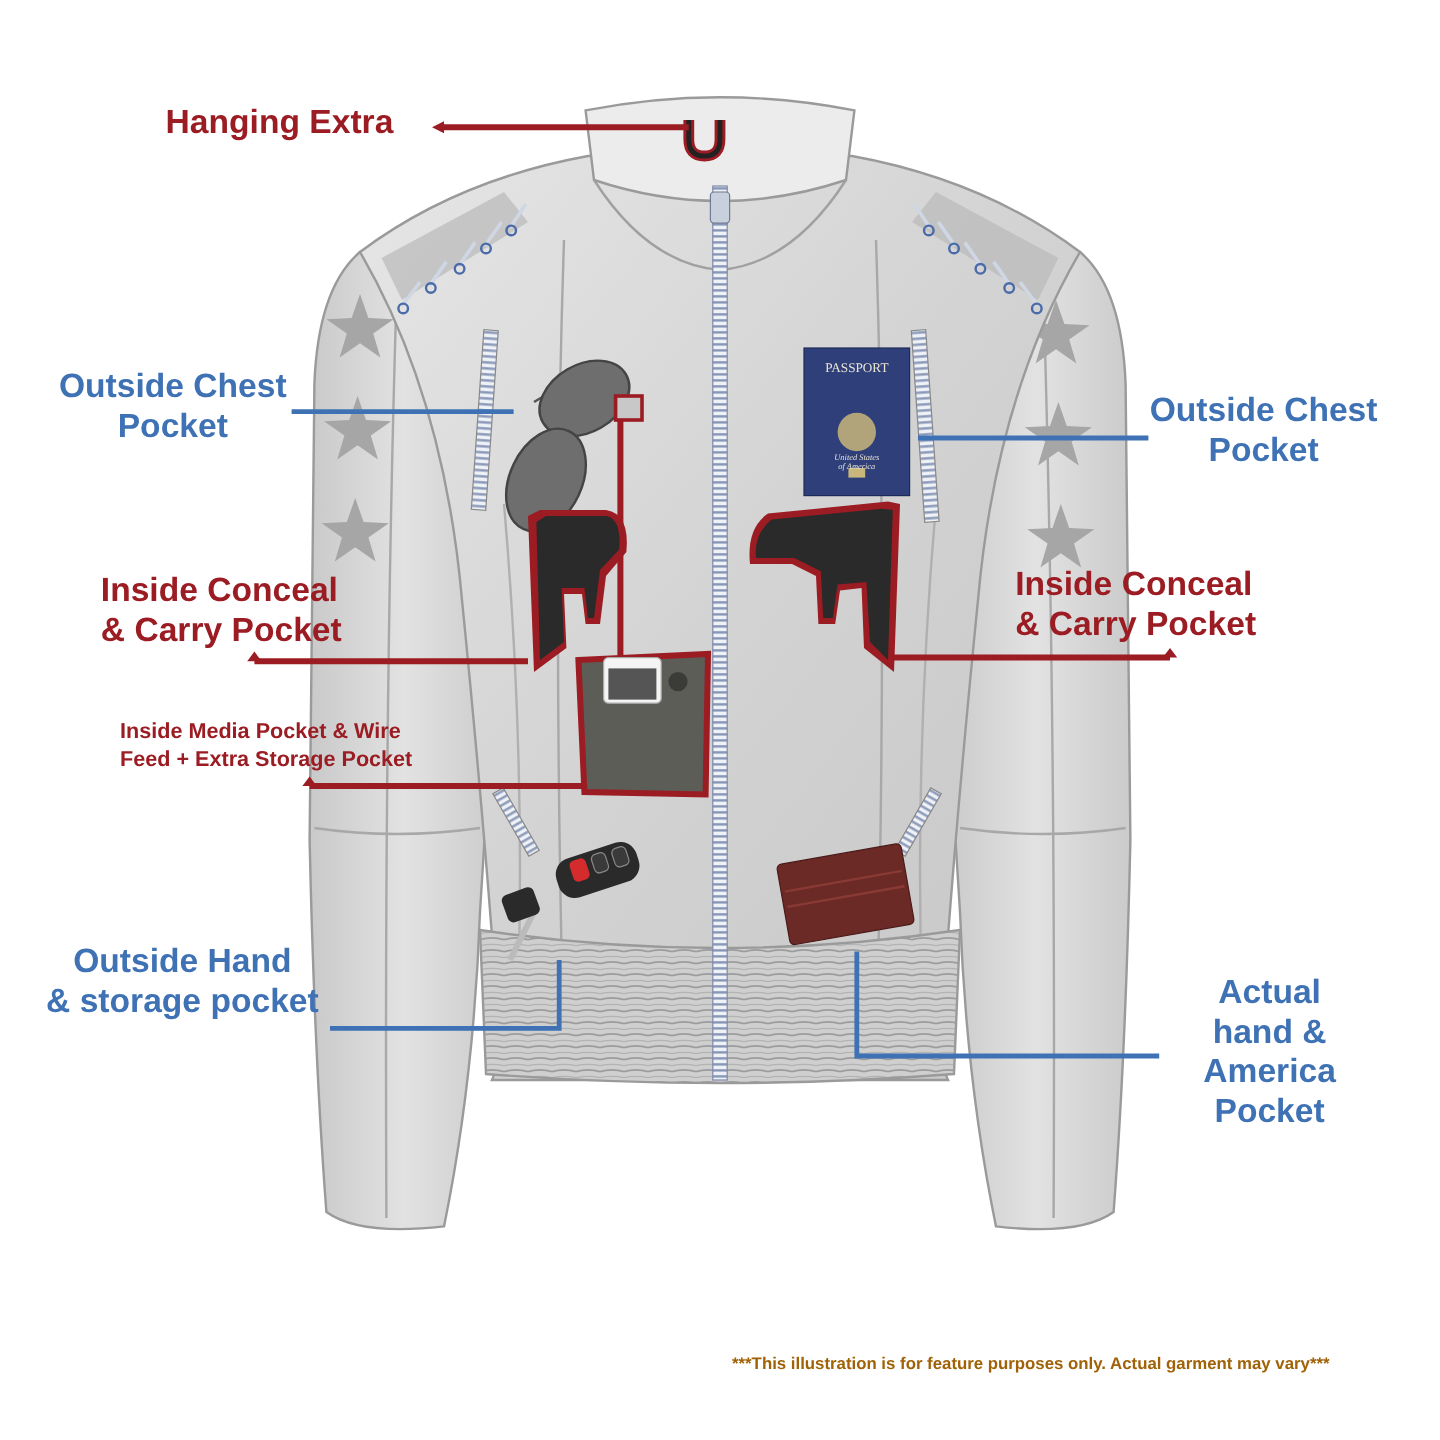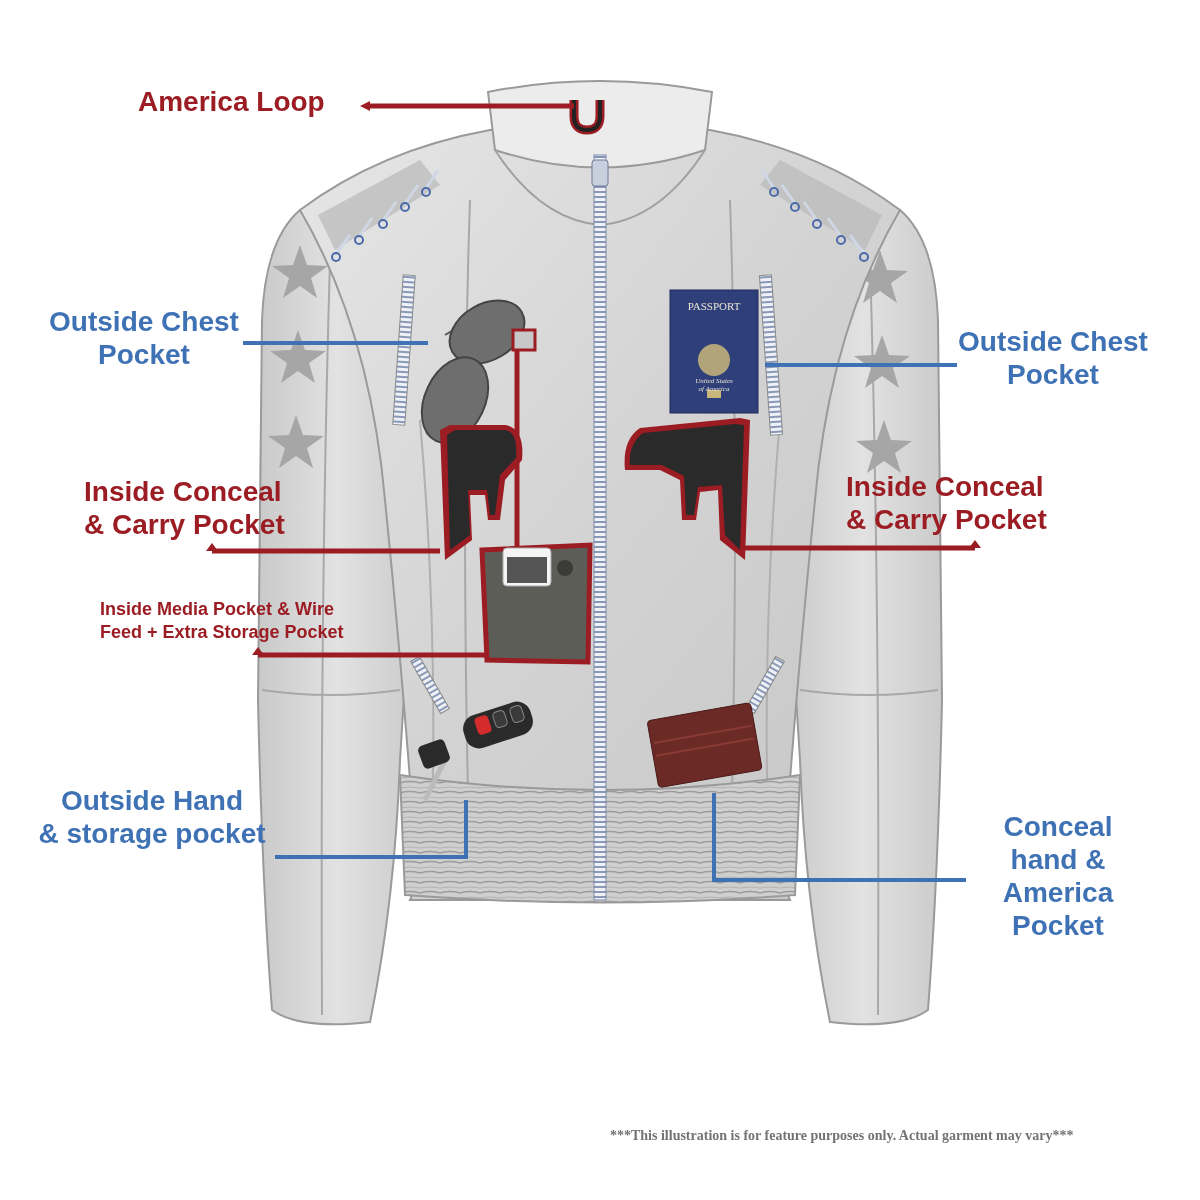--- a/index.html
+++ b/index.html
@@ -6,21 +6,21 @@
   body { width: 1200px; height: 1200px; position: relative; overflow: hidden;
          font-family: "Liberation Sans", sans-serif; }
   .stage { position: absolute; left: 0; top: 0; width: 1200px; height: 1200px; }
   svg.art { position: absolute; left: 0; top: 0; }
   .lbl { position: absolute; font-weight: bold; line-height: 1.18; white-space: nowrap; }
   .red { color: #9b1c22; }
   .blue { color: #3f72b5; }
   .center { text-align: center; }
   .big { font-size: 28px; }
   .small { font-size: 18px; line-height: 1.3; }
-  .note { position: absolute; font-size: 14px; font-weight: bold; color: #737373; white-space: nowrap; font-family: Liberation Serif, serif; }
+  .note { position: absolute; font-size: 14px; font-weight: bold; color: #a16207; white-space: nowrap; }
 </style>
 </head>
 <body>
 
 <div class="stage">
 
   <svg class="art" width="1200" height="1200" viewBox="0 0 1200 1200">
     <defs>
       <linearGradient id="leather" x1="0" y1="0" x2="1" y2="1">
         <stop offset="0" stop-color="#e6e6e6"></stop>
@@ -180,21 +180,21 @@
       <rect x="511" y="706" width="12" height="16" rx="4" fill="#3a3a3a" stroke="#888" transform="rotate(-18 517 714)"></rect>
     </g>
 
     <g transform="rotate(-10 700 745)">
       <rect x="652" y="712" width="105" height="68" rx="4" fill="#6b2a26" stroke="#4a1a18"></rect>
       <line x1="655" y1="735" x2="754" y2="735" stroke="#8a3a34" stroke-width="2"></line>
       <line x1="655" y1="748" x2="754" y2="748" stroke="#8a3a34" stroke-width="2"></line>
     </g>
   </svg>
 
-  <div class="lbl red big" style="left:138px; top:85px;">America Loop</div>
+  <div class="lbl red big" style="left:138px; top:85px;">Hanging Extra</div>
 
   <div class="lbl blue big center" style="left:36px; top:305px; width:216px;">
     <div>Outside Chest</div>
     <div>Pocket</div>
   </div>
 
   <div class="lbl blue big center" style="left:944px; top:325px; width:218px;">
     <div>Outside Chest</div>
     <div>Pocket</div>
   </div>
@@ -213,20 +213,20 @@
     <div>Inside Media Pocket &amp; Wire</div>
     <div>Feed + Extra Storage Pocket</div>
   </div>
 
   <div class="lbl blue big center" style="left:22px; top:784px; width:260px;">
     <div>Outside Hand</div>
     <div>&amp; storage pocket</div>
   </div>
 
   <div class="lbl blue big center" style="left:990px; top:810px; width:136px;">
-    <div>Conceal</div>
+    <div>Actual</div>
     <div>hand &amp;</div>
     <div>America</div>
     <div>Pocket</div>
   </div>
 
   <div class="note" style="left:610px; top:1128px;">***This illustration is for feature purposes only.  Actual garment may vary***</div>
 </div>
 
 </body></html>

